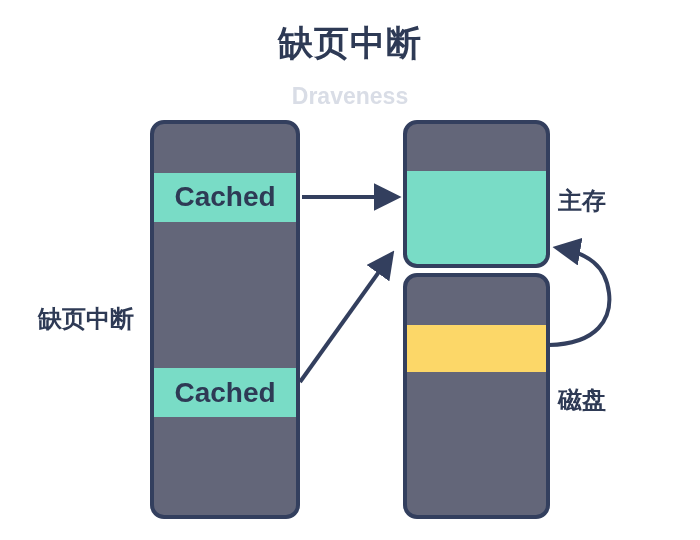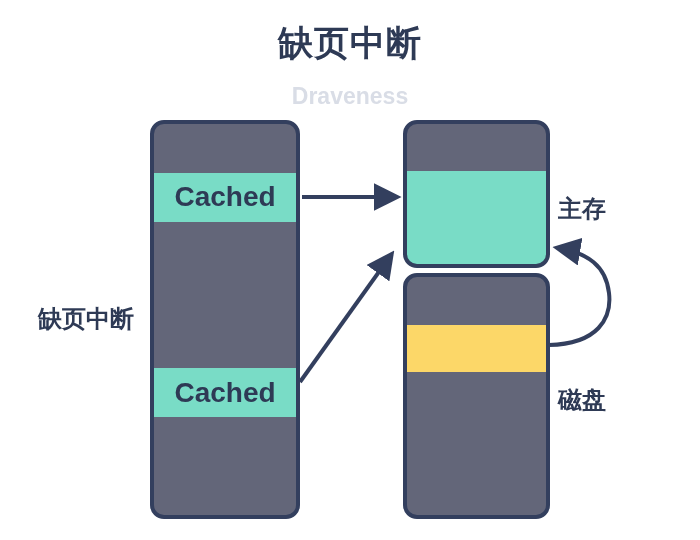--- a/index.html
+++ b/index.html
@@ -61,21 +61,21 @@
   .mm-stack   { left: 403px; top: 120px; width: 147px; height: 148px; }
   .disk-stack { left: 403px; top: 273px; width: 147px; height: 246px; }
   .side-label {
     position: absolute;
     font-size: 24px;
     font-weight: bold;
     color: var(--text, #2e3a55);
     white-space: nowrap;
   }
   .label-vm   { left: 38px;  top: 303px; }
-  .label-mm   { left: 558px; top: 193px; font-family: Liberation Mono, monospace; }
+  .label-mm   { left: 558px; top: 185px; font-family: Liberation Mono, monospace; }
   .label-disk { left: 558px; top: 384px; text-align: right; }
   .arrows-overlay {
     position: absolute;
     left: 0; top: 0;
     width: 700px;
     height: 540px;
     pointer-events: none;
   }
   .arrow-line {
     stroke: var(--navy, #333f5e);

